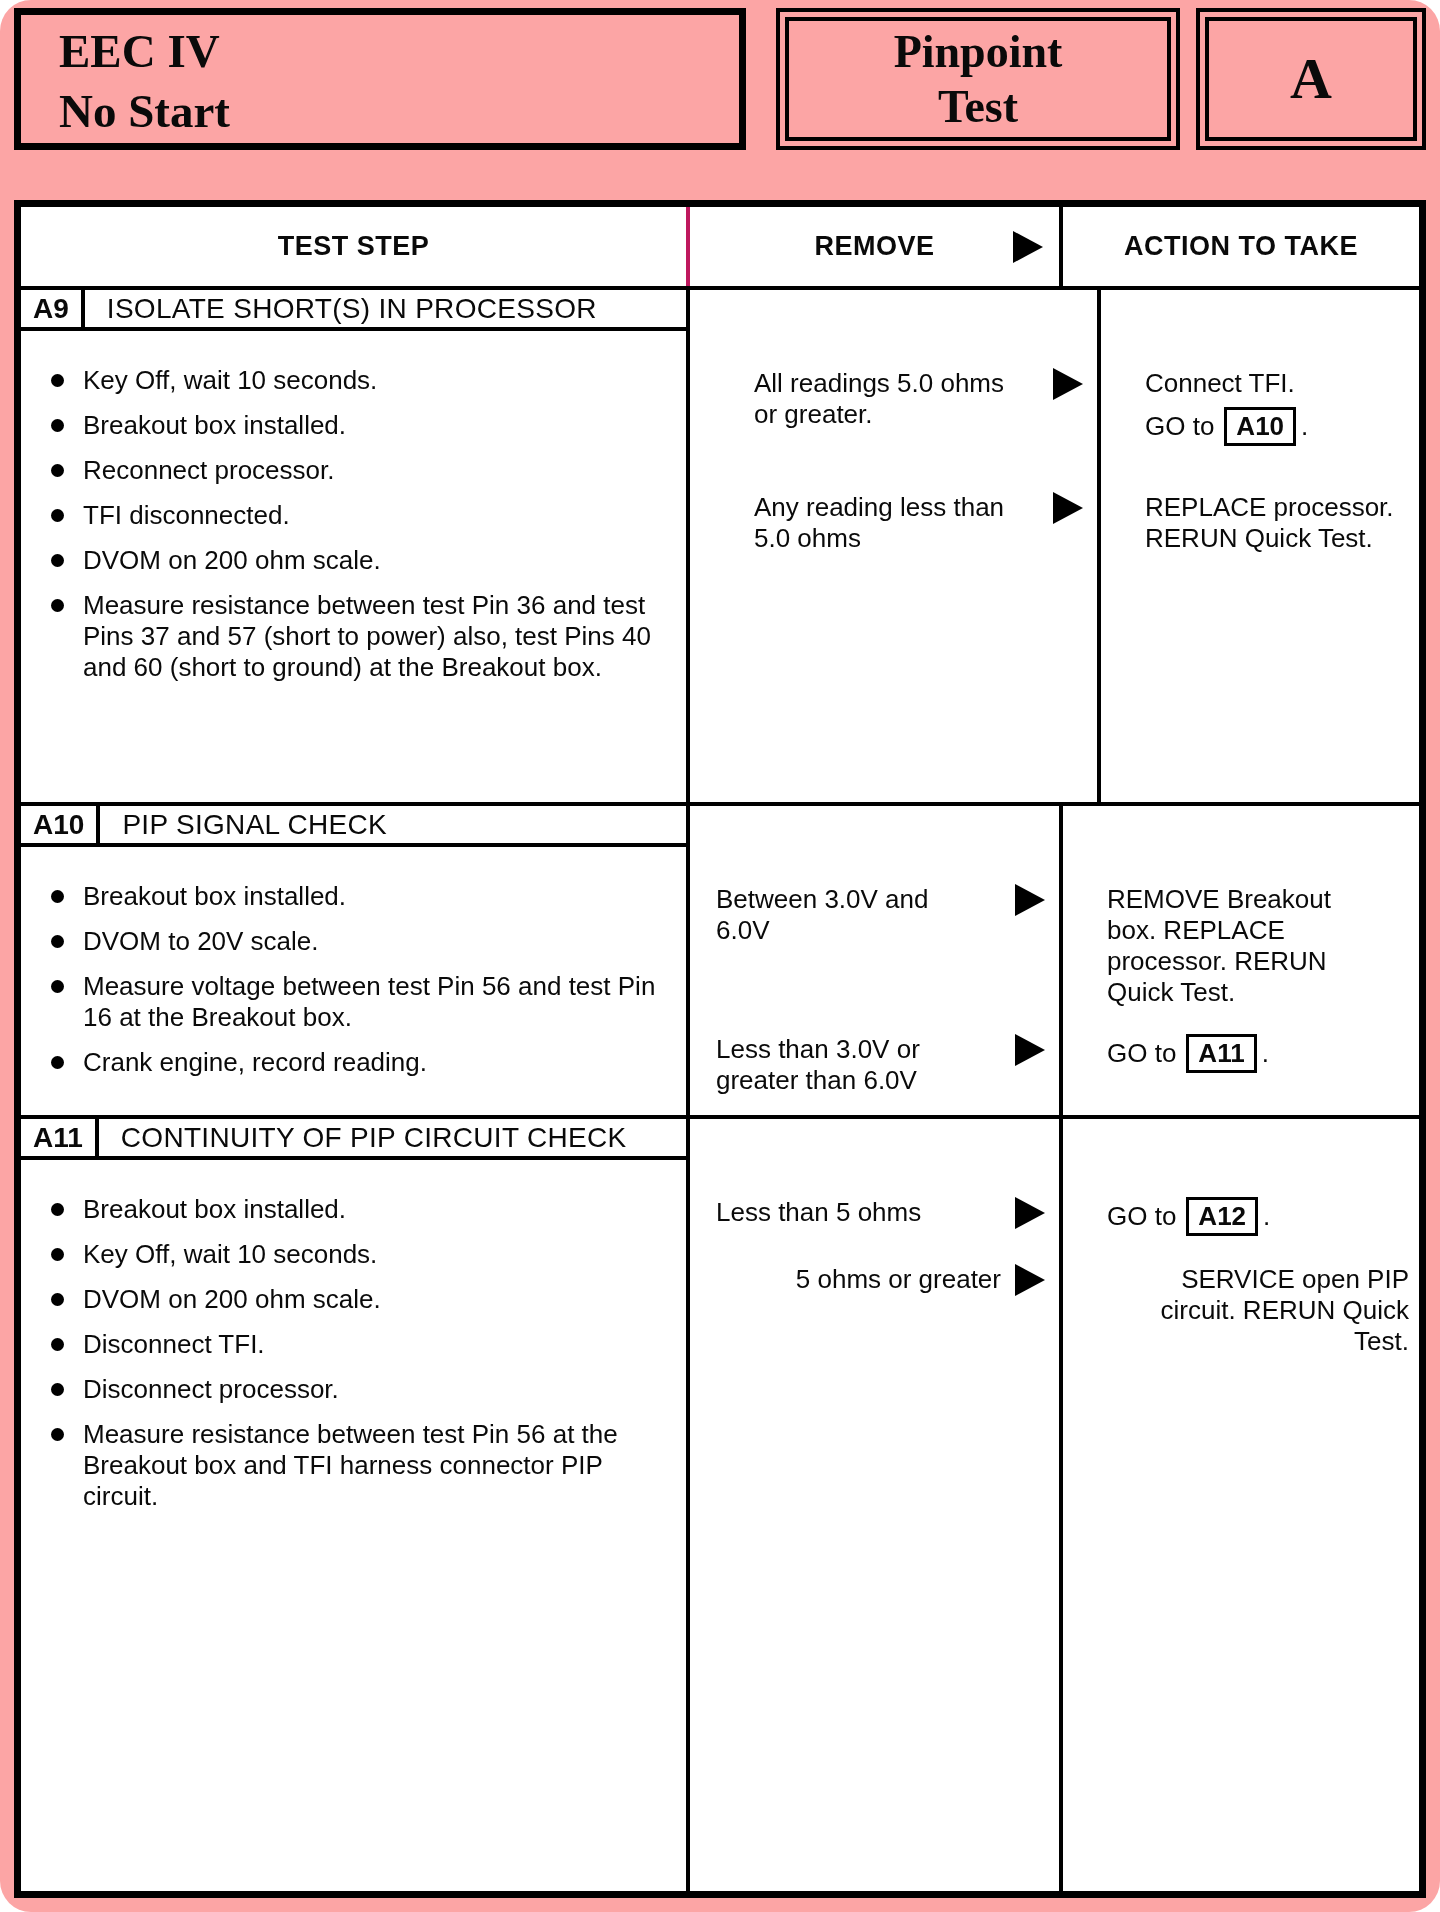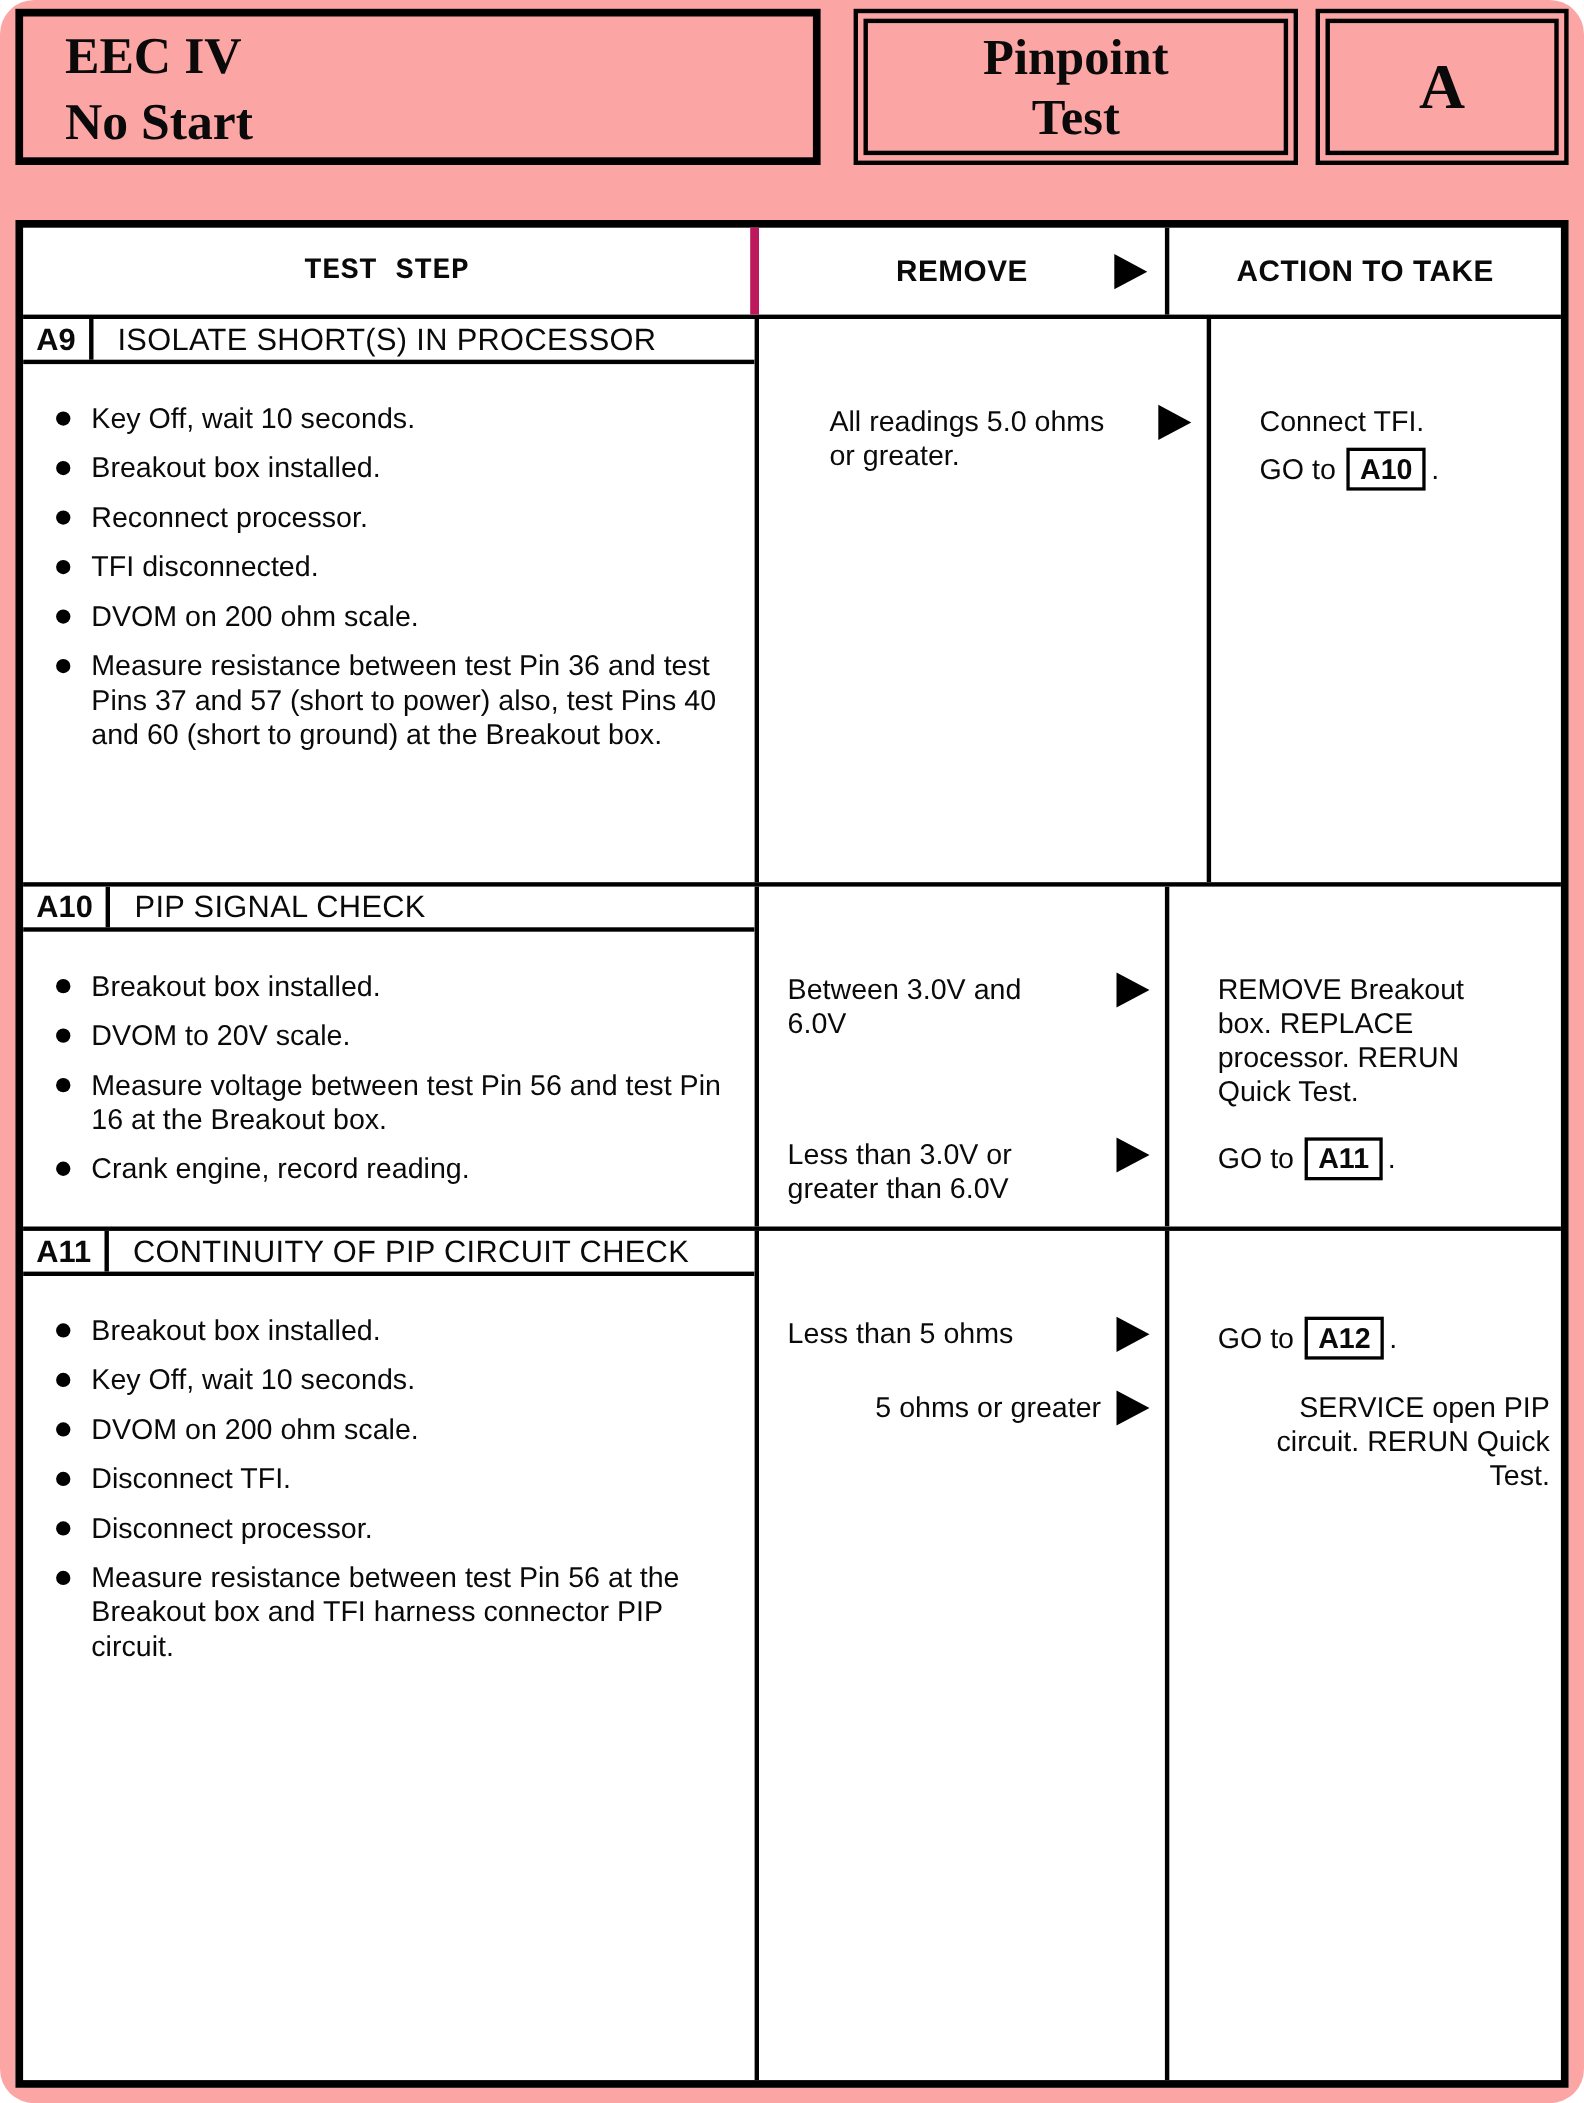--- a/index.html
+++ b/index.html
@@ -15,21 +15,21 @@
   .double-box .inner { border:4px solid #000; width:100%; height:100%; display:flex; flex-direction:column; align-items:center; justify-content:center; }
   .pin-box { margin-left:30px; width:404px; }
   .pin-box .pline { font-family:"Liberation Serif", serif; font-weight:bold; font-size:46px; line-height:55px; }
   .letter-box { margin-left:16px; width:230px; }
   .letter-box .letter { font-family:"Liberation Serif", serif; font-weight:bold; font-size:58px; line-height:58px; }
 
   
   .ptable { position:absolute; left:14px; top:200px; width:1412px; height:1698px; border:7px solid #000; display:flex; flex-direction:column; background:#fff; }
   .thead { display:grid; grid-template-columns:669px 373px 1fr; border-bottom:4px solid #000; height:83px; flex:0 0 auto; }
   .th { display:flex; align-items:center; justify-content:center; font-weight:bold; font-size:27px; letter-spacing:0.5px; }
-  .th1 { border-right:8px solid #be185d;font-family:Liberation Mono, monospace; }
+  .th1 { border-right:4px solid #be185d; }
   .th2 { border-right:4px solid #000; position:relative; }
 
   .arrow { position:absolute; width:0; height:0; border-left:30px solid #000; border-top:16px solid transparent; border-bottom:16px solid transparent; }
   .th2 .arrow { right:16px; top:50%; margin-top:-16px; }
 
   .sec { display:grid; grid-template-columns:669px 1fr; border-top:4px solid #000; flex:0 0 auto; }
   .sec-a9 { border-top:none; height:512px;gap:38px; }
   .sec-a10 { height:313px; }
   .sec-a11 { flex:1 1 auto; }
   .c1 { border-right:4px solid #000; overflow:hidden; }
@@ -118,20 +118,31 @@
           </div>
           <div class="act">
             <div class="aline">Connect TFI.</div>
             <div class="goto-line">
               <span>GO to</span>
               <span class="refbox">A10</span>
               <span>.</span>
             </div>
           </div>
         </div>
+        <div class="orow m60">
+          <div class="res">
+            <div class="rline">Any reading less than</div>
+            <div class="rline">5.0 ohms</div>
+            <span class="arrow"></span>
+          </div>
+          <div class="act">
+            <div class="aline">REPLACE processor.</div>
+            <div class="aline">RERUN Quick Test.</div>
+          </div>
+        </div>
       </div>
     </section>
 
     <section class="sec sec-a10">
       <div class="c1">
         <div class="band">
           <span class="sid">A10</span>
           <span class="stitle">PIP SIGNAL CHECK</span>
         </div>
         <div class="steps">

